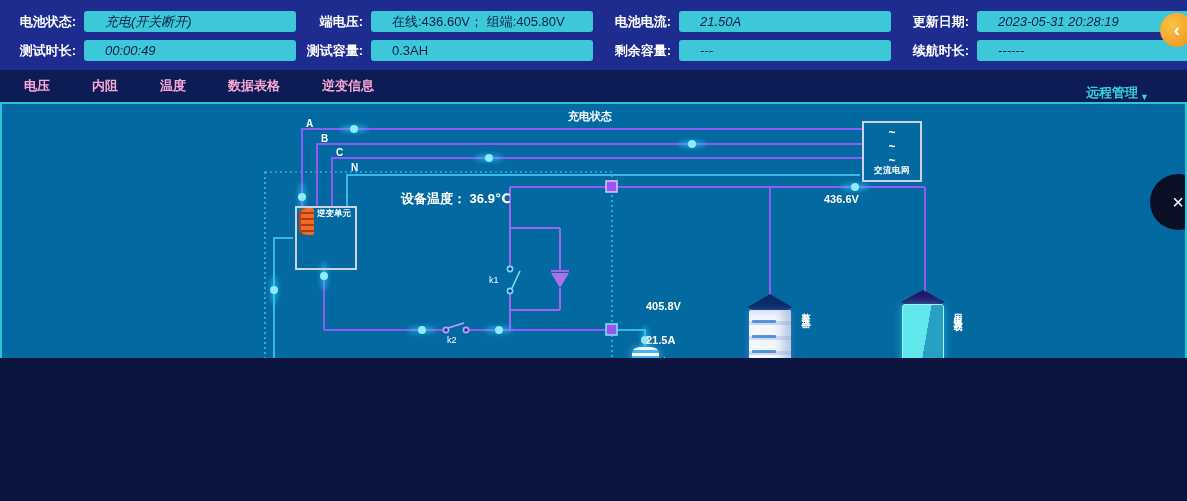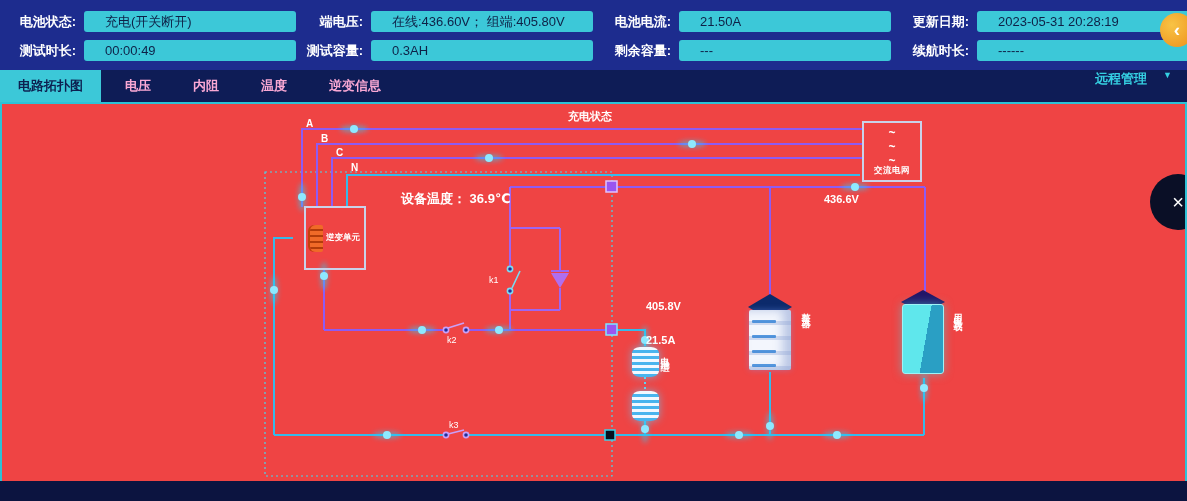--- a/index.html
+++ b/index.html
@@ -1,59 +1,59 @@
 <!DOCTYPE html>
 <html><head>
 <meta charset="utf-8">
 <style>
   html,body{margin:0;padding:0;background:#0c1440;}
-  .app{position:relative;width:1187px;height:481px;overflow:hidden;background:#1d2c8e;
+  .app{position:relative;width:1187px;height:358px;overflow:hidden;background:#1d2c8e;
        font-family:"Liberation Sans","DejaVu Sans",sans-serif;-webkit-font-smoothing:antialiased;}
   
   .hdr{position:absolute;left:0;top:0;width:1187px;height:70px;background:#1d2c8e;}
   .hrow{position:absolute;left:8px;display:flex;align-items:center;}
   .hrow.r1{top:11px;}
   .hrow.r2{top:40px;}
   .hlabel{color:#fff;font-size:13px;font-weight:bold;text-align:right;flex:none;}
   .w68{width:68px;} .w57{width:57px;}
   .hbox{flex:none;height:21px;line-height:21px;background:#3cc8d8;border-radius:3px;
         color:#0e2147;font-size:13px;font-weight:500;padding-left:21px;margin-left:8px;
         box-sizing:border-box;overflow:hidden;white-space:nowrap;}
-  .bw212{width:212px;margin-right:10px;} .bw222{width:222px;margin-right:10px;}
+  .bw212{width:212px;margin-right:10px;font-style:italic;} .bw222{width:222px;margin-right:10px;}
   .collapse-btn{position:absolute;left:1160px;top:13px;width:34px;height:34px;border-radius:50%;
         background:radial-gradient(circle at 35% 35%,#f8c345,#ee8f1a);color:#fff;font-size:19px;
         font-weight:bold;display:flex;align-items:center;justify-content:center;z-index:5;}
   
   .tabs{position:absolute;left:0;top:70px;width:1187px;height:32px;background:#0e1c56;
         display:flex;align-items:stretch;}
   .tab{color:#f9a8d4;font-size:13px;font-weight:bold;display:flex;align-items:center;
        padding:0 18px;cursor:default;}
   .tab.active{background:#3cc8d8;color:#0d2050;}
   .tab.gap{margin-left:6px;}
-  .remote{margin-left:auto;margin-right:15px;display:flex;align-items:flex-start;gap:16px;
+  .remote{margin-left:auto;margin-right:38px;display:flex;align-items:flex-end;gap:2px;
        color:#35d0e2;font-size:13px;font-weight:bold;}
   .remote .arr{font-size:9px;}
   
   .panel{position:absolute;left:0;top:102px;width:1187px;height:395px;box-sizing:border-box;
-        background:#ef4444;border:2px solid #2ec2d6;overflow:hidden;}
+        background:#0369a1;border:2px solid #2ec2d6;overflow:hidden;}
   .panel svg{position:absolute;left:0;top:0;}
   .ov{position:absolute;color:#fff;white-space:nowrap;}
   .b10{font-size:10px;font-weight:bold;}
   .b11{font-size:11px;font-weight:bold;}
   .b9{font-size:9px;}
   .vlabel{writing-mode:vertical-rl;text-orientation:upright;font-size:9px;font-weight:bold;
         letter-spacing:3px;color:#fff;}
   
   .acbox{position:absolute;left:860px;top:17px;width:60px;height:61px;border:2px solid #c9d2ea;
         box-sizing:border-box;display:flex;flex-direction:column;align-items:center;}
   .acbox .tl{color:#fff;font-size:12px;font-weight:bold;line-height:8px;margin-top:6px;}
   .acbox .bl{color:#fff;font-size:8.5px;font-weight:bold;margin-top:auto;padding-bottom:8px;letter-spacing:0.5px;}
   
-  .invbox{position:absolute;left:302px;top:102px;width:62px;height:64px;border:2px solid #c9d2ea;
-        box-sizing:border-box;display:flex;align-items:center;justify-content:center;gap:3px;}
+  .invbox{position:absolute;left:293px;top:102px;width:62px;height:64px;border:2px solid #c9d2ea;
+        box-sizing:border-box;display:flex;align-items:flex-start;justify-content:center;gap:3px;}
   .coil{width:13px;height:27px;border-radius:6px 2px 2px 6px;
         background:repeating-linear-gradient(180deg,#f06a28 0 4px,#b23c0a 4px 6px);
         box-shadow:-2px 0 0 #c2410c;}
   .invbox .il{color:#fff;font-size:8.5px;font-weight:bold;}
   
   .cyl{position:absolute;width:27px;height:30px;border-radius:8px/6px;
         background:repeating-linear-gradient(180deg,#f2f8ff 0 3px,#49b4ee 3px 6px);
         box-shadow:0 0 8px rgba(90,210,255,.65);}
   
   .tower{position:absolute;left:742px;top:192px;width:52px;height:76px;}
@@ -99,24 +99,24 @@
       <div class="hbox bw222">0.3AH</div>
       <div class="hlabel w68">剩余容量:</div>
       <div class="hbox bw212">---</div>
       <div class="hlabel w68">续航时长:</div>
       <div class="hbox bw212">------</div>
     </div>
     <div class="collapse-btn">‹</div>
   </div>
 
   <div class="tabs">
-    <div class="tab active">电路拓扑图</div>
     <div class="tab gap">电压</div>
     <div class="tab gap">内阻</div>
     <div class="tab gap">温度</div>
+    <div class="tab gap">数据表格</div>
     <div class="tab gap">逆变信息</div>
     <div class="remote">
       <span>远程管理</span>
       <span class="arr">▼</span>
     </div>
   </div>
 
   <div class="panel">
     <svg width="1183" height="391" viewBox="0 0 1183 391">
       <defs>

